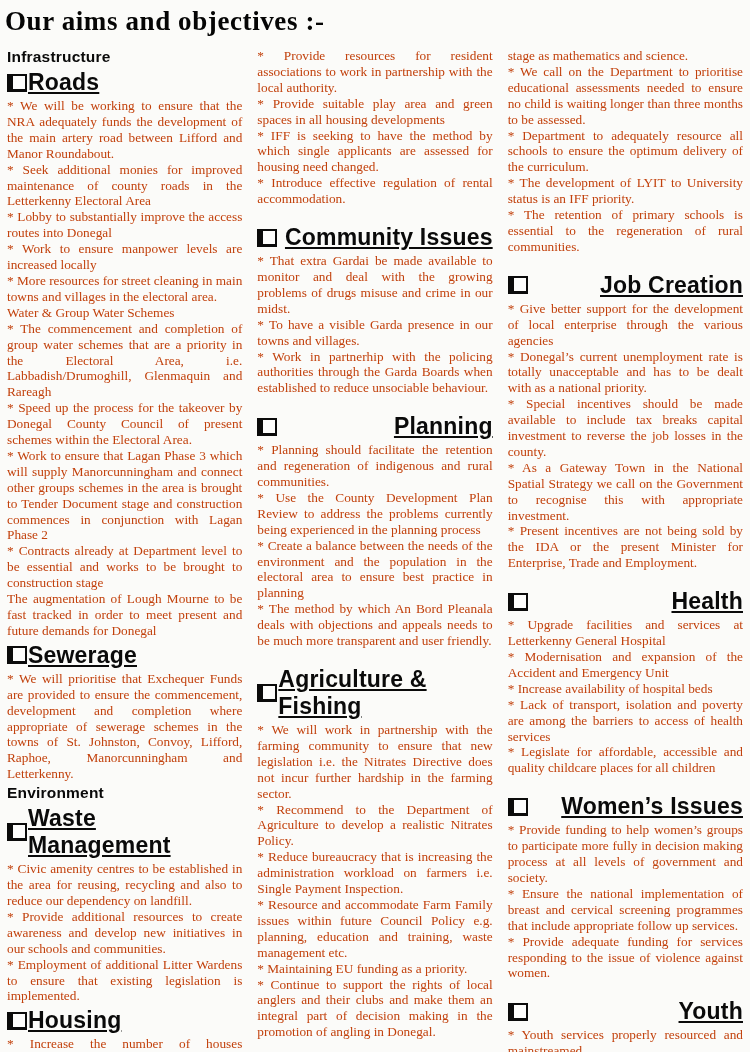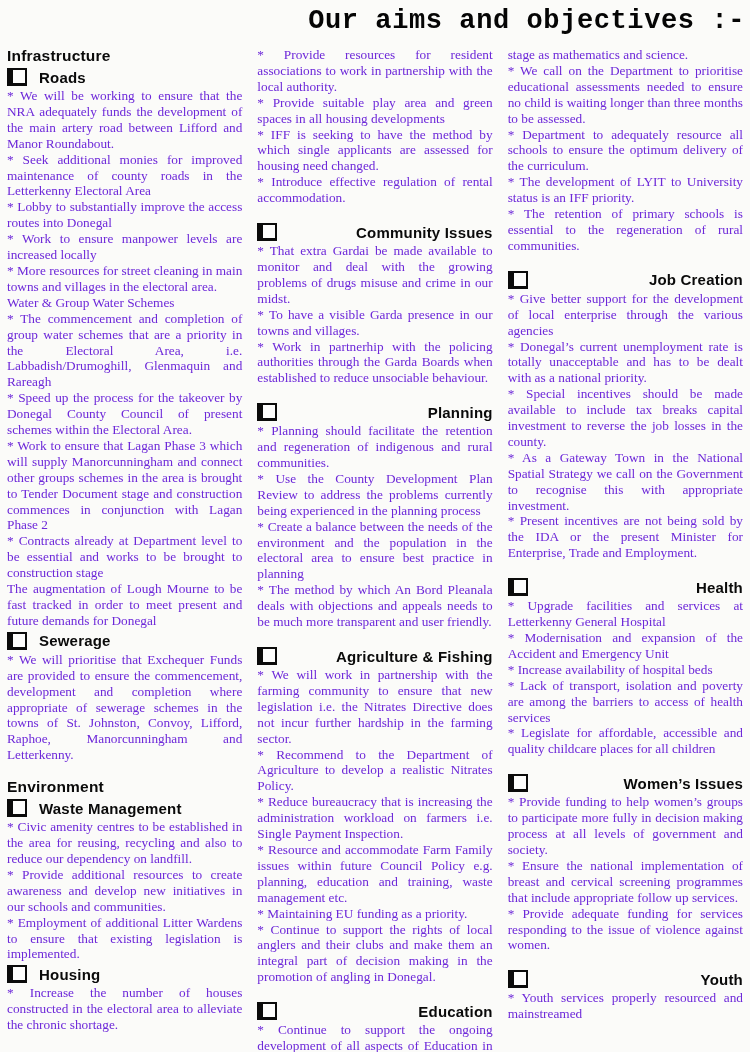--- a/index.html
+++ b/index.html
@@ -12,22 +12,22 @@
     color: #141414;
     font-family: "Liberation Serif", serif;
   }
   .page {
     box-sizing: border-box;
     width: 750px;
     height: 1052px;
     padding: 5px 5px 0 5px;
   }
   .doc-title {
-    text-align: right;
-    font-family: Liberation Mono, monospace;
+    text-align: left;
+    font-family: Liberation Serif, serif;
     font-weight: 700;
     font-size: 27px;
     letter-spacing: 0.6px;
     color: #050505;
     margin: 1px 0 11px 0;
   }
   .columns {
     display: flex;
     gap: 15px;
     padding: 0 2px;
@@ -35,51 +35,52 @@
   .column {
     flex: 1;
     min-width: 0;
   }
   .group-heading {
     font-family: "Liberation Sans", sans-serif;
     font-weight: 700;
     font-size: 15.5px;
     letter-spacing: 0.2px;
     color: #0a0a0a;
-    margin-top: 15px;
+    margin-top: 2px;
   }
   .section-heading {
     display: flex;
     align-items: center;
-    gap: 12px;
+    gap: 1px;
     font-family: "Liberation Sans", sans-serif;
     font-weight: 700;
-    font-size: 15px;
+    font-size: 23px;
     letter-spacing: 0.2px;
     color: #0a0a0a;
     margin: 3px 0 2px 0;
+    text-decoration: underline;
   }
   .section-heading.gap-lg { margin-top: 17px; justify-content: space-between; }
   .column > :first-child { margin-top: 0; }
   .bullet {
     flex: 0 0 auto;
     width: 12px;
     height: 13px;
     background: #fdfdfc;
     border: 2px solid #0b0b0b;
     border-left-width: 6px;
     border-bottom-width: 3px;
     display: inline-block;
   }
   .item {
     margin: 0;
     font-size: 13.3px;
     line-height: 15.9px;
     text-align: justify;
-    color: #6d28d9;
+    color: #c2410c;
   }
 </style>
 </head>
 <body>
 
 <div class="page">
   <h1 class="doc-title">Our aims and objectives :-</h1>
   <div class="columns">
     <div class="column">
         <div class="group-heading">Infrastructure</div>

